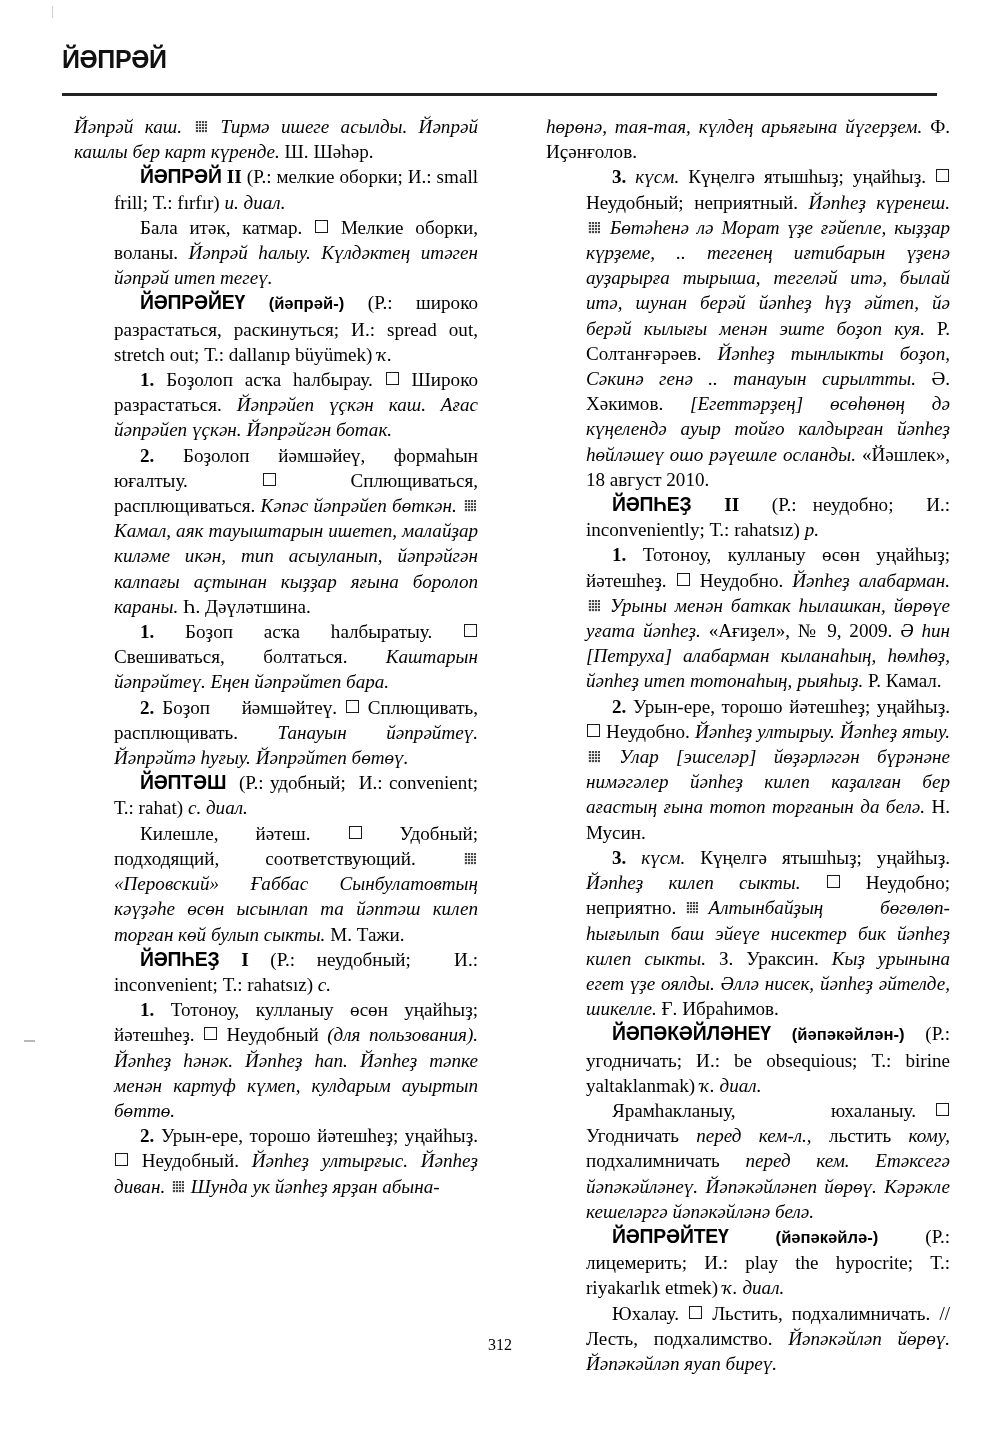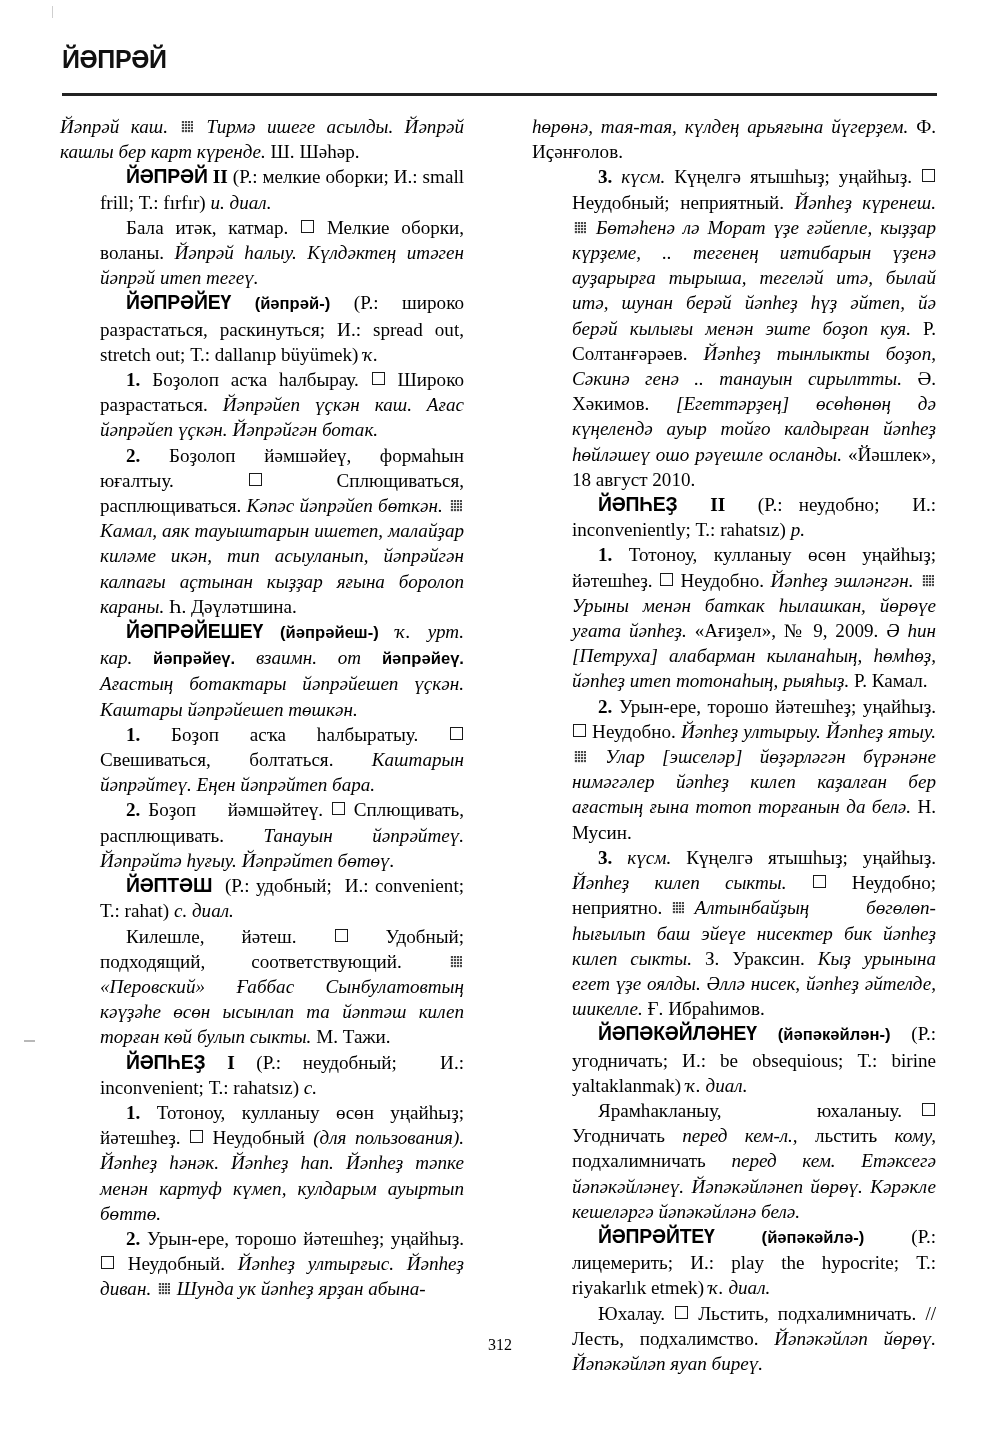--- a/index.html
+++ b/index.html
@@ -54,21 +54,21 @@
     position: absolute;
     left: 62px;
     top: 93px;
     width: 875px;
     height: 3px;
     background: #222;
   }
 
   .columns {
     position: absolute;
-    left: 60px;
+    left: 74px;
     top: 114px;
     width: 876px;
     height: 1200px;
     display: flex;
     justify-content: space-between;
   }
   .col {
     width: 404px;
   }
 
@@ -165,23 +165,20 @@
       <p class="e ind">
         <span class="hw">ЙӘПРӘЙЕҮ</span> <span class="stemsans">(йәпрәй-)</span> (Р.: широко разрастаться, раскинуться; И.: spread out, stretch out; Т.: dallanıp büyümek) <i>ҡ.</i>
       </p>
       <p class="e ind">
         <span class="num">1.</span> Боҙолоп асҡа һалбырау. <span class="sq"></span> Широко разрастаться. <i>Йәпрәйеп үҫкән каш. Ағас йәпрәйеп үҫкән. Йәпрәйгән ботак.</i>
       </p>
       <p class="e ind">
         <span class="num">2.</span> Боҙолоп йәмшәйеү, формаһын юғалтыу. <span class="sq"></span> Сплющиваться, расплющиваться. <i>Кәпәс йәпрәйеп бөткән.</i> <span class="fsq"></span> <i>Камал, аяк тауыштарын ишетеп, малайҙар киләме икән, тип асыуланып, йәпрәйгән калпағы аҫтынан кыҙҙар яғына боролоп караны.</i> Һ. Дәүләтшина.
       </p>
 
-      <p class="e ind">
-        <span class="hw">ЙӘПРӘЙЕШЕҮ</span> <span class="stemsans">(йәпрәйеш-)</span> <i>ҡ. урт. кар.</i> <span class="stemsans">йәпрәйеү.</span> <i>взаимн. от</i> <span class="stemsans">йәпрәйеү.</span> <i>Ағастың ботактары йәпрәйешеп үҫкән. Каштары йәпрәйешеп төшкән.</i>
-      </p>
 
       <p class="e ind">
         <span class="num">1.</span> Боҙоп асҡа һалбыратыу. <span class="sq"></span> Свешиваться, болтаться. <i>Каштарын йәпрәйтеү. Еңен йәпрәйтеп бара.</i>
       </p>
       <p class="e ind">
         <span class="num">2.</span> Боҙоп&nbsp;&nbsp;&nbsp; йәмшәйтеү. <span class="sq"></span> Сплющивать, расплющивать. <i>Танауын йәпрәйтеү. Йәпрәйтә һуғыу. Йәпрәйтеп бөтөү.</i>
       </p>
 
       <p class="e ind">
         <span class="hw">ЙӘПТӘШ</span>&nbsp; (Р.: удобный; &nbsp;И.: convenient; Т.: rahat) <i>с. диал.</i>
@@ -209,21 +206,21 @@
       </p>
 
       <p class="e ind">
         <span class="num">3.</span> <i>күсм.</i> Күңелгә ятышһыҙ; уңайһыҙ. <span class="sq"></span> Неудобный; неприятный. <i>Йәпһеҙ күренеш.</i> <span class="fsq"></span> <i>Бөтәһенә лә Морат үҙе ғәйепле, кыҙҙар күрҙеме, .. тегенең иғтибарын үҙенә ауҙарырға тырыша, тегеләй итә, былай итә, шунан берәй йәпһеҙ һүҙ әйтеп, йә берәй кылығы менән эште боҙоп куя.</i> Р. Солтанғәрәев. <i>Йәпһеҙ тынлыкты боҙоп, Сәкинә генә .. танауын сирылтты.</i> Ә. Хәкимов. <i>[Егеттәрҙең] өсөһөнөң дә күңелендә ауыр тойғо калдырған йәпһеҙ һөйләшеү ошо рәүешле осланды.</i> «Йәшлек», 18 август 2010.
       </p>
 
       <p class="e ind">
         <span class="hw">ЙӘПҺЕҘ</span>&nbsp; <span class="hwr">II</span>&nbsp; (Р.: неудобно; &nbsp;И.: inconveniently; Т.: rahatsız) <i>р.</i>
       </p>
       <p class="e ind">
-        <span class="num">1.</span> Тотоноу, кулланыу өсөн уңайһыҙ; йәтешһеҙ. <span class="sq"></span> Неудобно. <i>Йәпһеҙ эшләнгән.</i> <span class="fsq"></span> <i>Урыны менән баткак һылашкан, йөрөүе уғата йәпһеҙ.</i> «Ағиҙел», № 9, 2009. <i>Ә hин [Петруха] алабарман кыланаһың, һөмһөҙ, йәпһеҙ итеп тотонаһың, рыяһыҙ.</i> Р. Камал.
+        <span class="num">1.</span> Тотоноу, кулланыу өсөн уңайһыҙ; йәтешһеҙ. <span class="sq"></span> Неудобно. <i>Йәпһеҙ алабарман.</i> <span class="fsq"></span> <i>Урыны менән баткак һылашкан, йөрөүе уғата йәпһеҙ.</i> «Ағиҙел», № 9, 2009. <i>Ә hин [Петруха] алабарман кыланаһың, һөмһөҙ, йәпһеҙ итеп тотонаһың, рыяһыҙ.</i> Р. Камал.
       </p>
       <p class="e ind">
         <span class="num">2.</span> Урын-ере, торошо йәтешһеҙ; уңайһыҙ. <span class="sq"></span> Неудобно. <i>Йәпһеҙ ултырыу. Йәпһеҙ ятыу.</i> <span class="fsq"></span> <i>Улар [эшселәр] йөҙәрләгән бүрәнәне нимәгәлер йәпһеҙ килеп каҙалған бер ағастың ғына тотоп торғанын да белә.</i> Н. Мусин.
       </p>
       <p class="e ind">
         <span class="num">3.</span> <i>күсм.</i> Күңелгә ятышһыҙ; уңайһыҙ. <i>Йәпһеҙ килеп сыкты.</i> <span class="sq"></span> Неудобно; неприятно. <span class="fsq"></span> <i>Алтынбайҙың&nbsp;&nbsp;&nbsp;&nbsp;&nbsp;&nbsp; бөгөлөп-һығылып баш эйеүе нисектер бик йәпһеҙ килеп сыкты.</i> З. Ураксин. <i>Кыҙ урынына егет үҙе оялды. Әллә нисек, йәпһеҙ әйтелде, шикелле.</i> Ғ. Ибраһимов.
       </p>
 
       <p class="e ind">
         <span class="hw">ЙӘПӘКӘЙЛӘНЕҮ</span> <span class="stemsans">(йәпәкәйлән-)</span> (Р.: угодничать; И.: be obsequious; Т.: birine yaltaklanmak) <i>ҡ. диал.</i>

